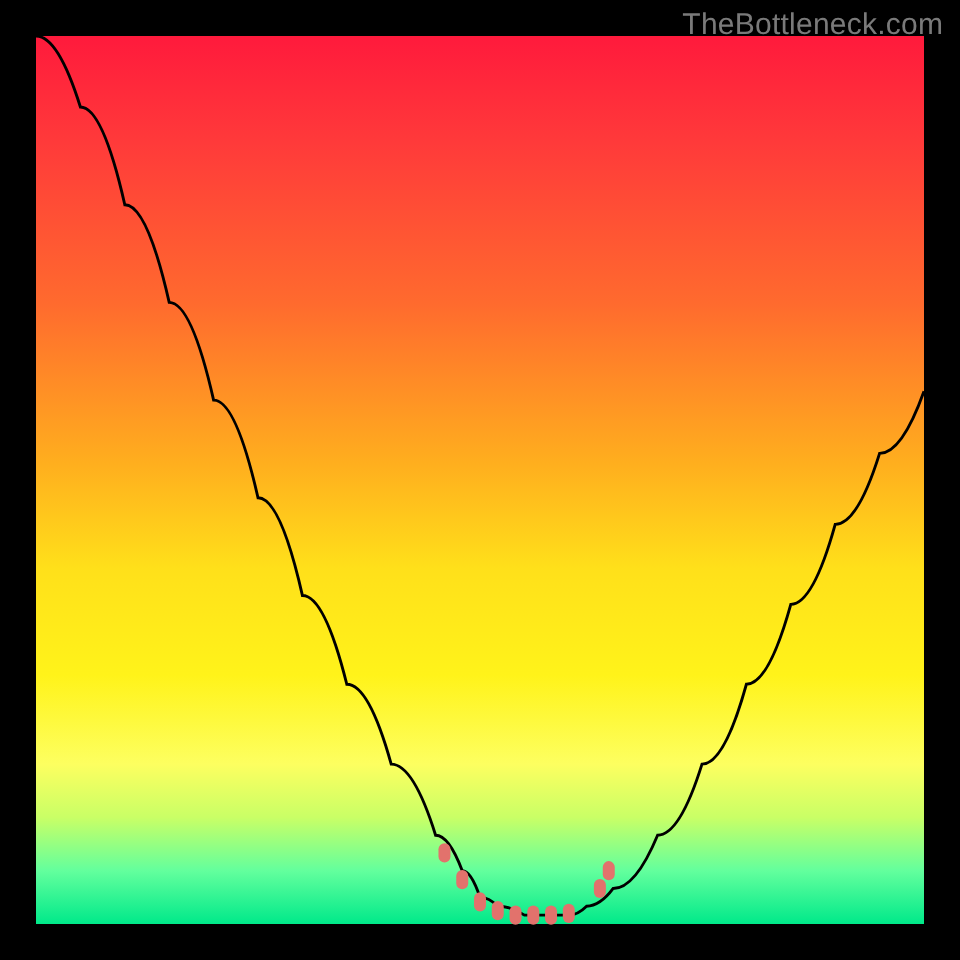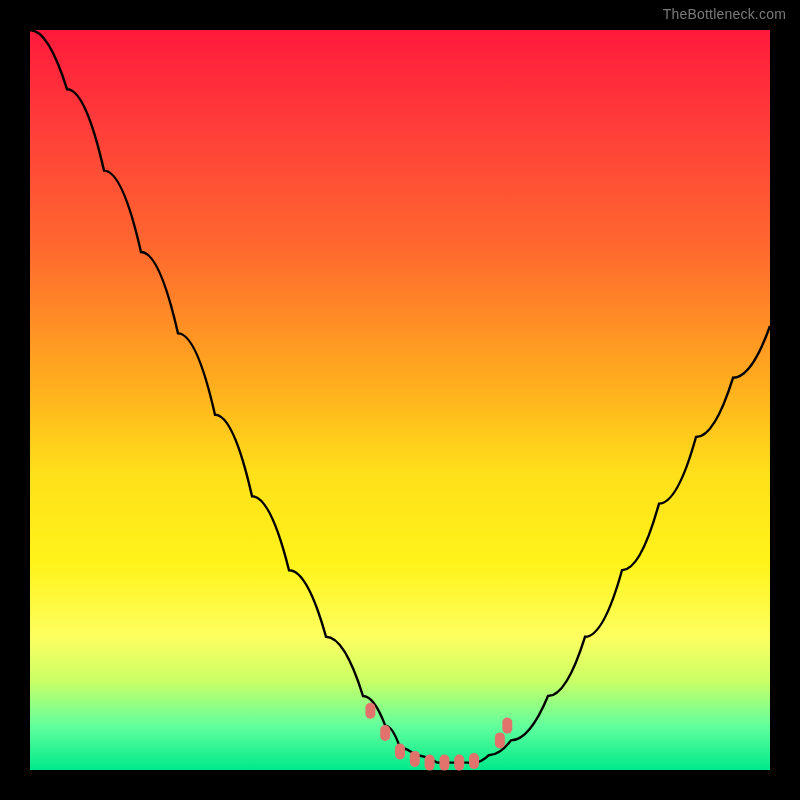--- a/index.html
+++ b/index.html
@@ -36,21 +36,21 @@
       #fdff60 82%,
       #c9ff66 88%,
       #63ff9d 94%,
       #00e98a 100%);
   }
   .watermark {
     position: absolute;
     top: 6px;
     right: 14px;
     color: #7a7a7a;
-    font-size: 14px;
+    font-size: 25px;
     font-weight: 500;
     letter-spacing: 0.2px;
   }
   svg.curve {
     position: absolute;
     left: 0;
     top: 0;
     width: 740px;
     height: 740px;
     overflow: visible;

